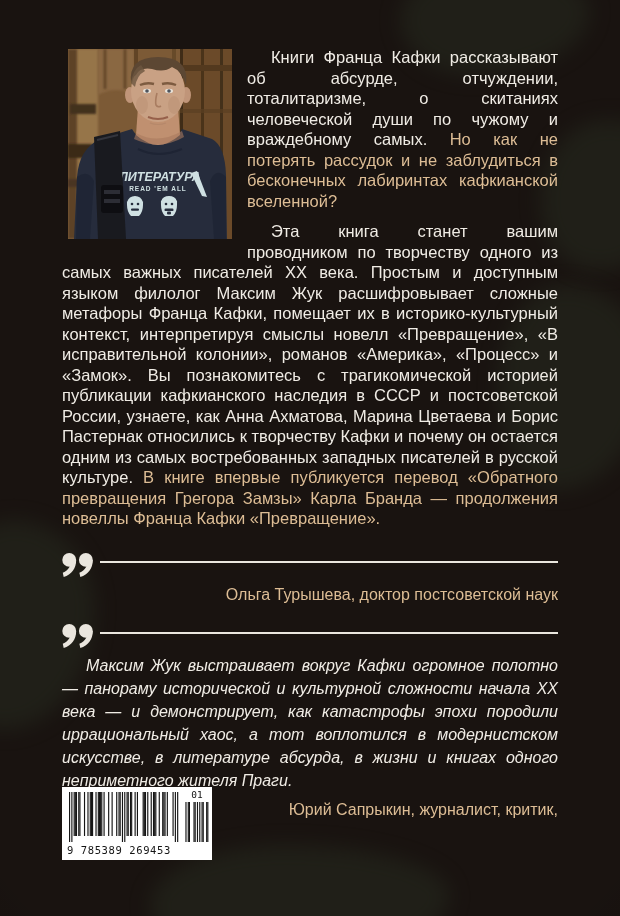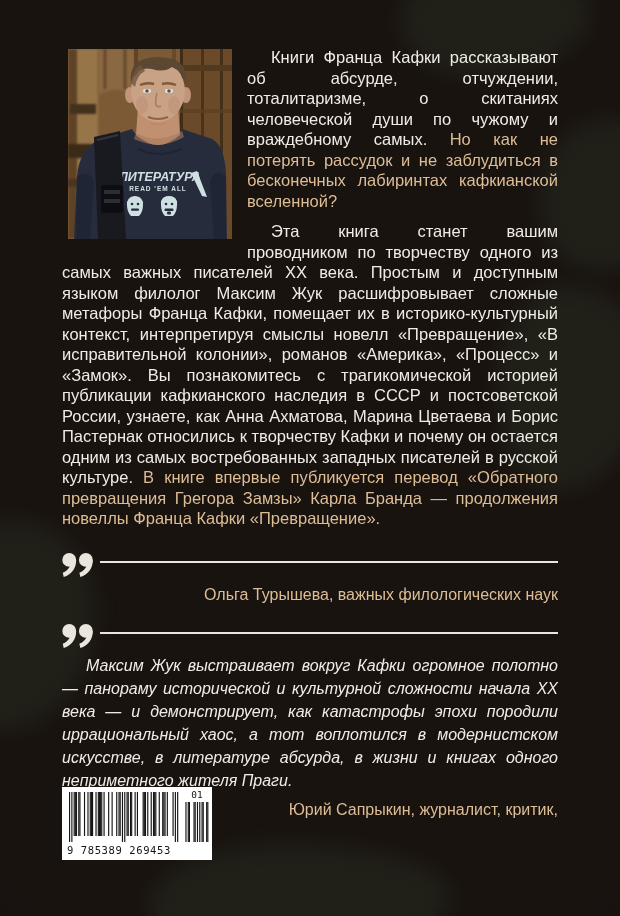--- a/index.html
+++ b/index.html
@@ -181,21 +181,21 @@
           <g fill="#eae6de">
             <circle cx="7.5" cy="7.5" r="7.5"></circle>
             <path d="M15,7.5 C15,17 10,23 1.5,26 L0.5,21.5 C7,18.5 9.5,13.5 9.5,7.5 Z"></path>
             <circle cx="25.5" cy="7.5" r="7.5"></circle>
             <path d="M33,7.5 C33,17 28,23 19.5,26 L18.5,21.5 C25,18.5 27.5,13.5 27.5,7.5 Z"></path>
           </g>
         </svg>
         <div class="qrule"></div>
       </div>
       <div class="attr">
-        <div>Ольга Турышева, важных филологических наук</div>
+        <div>Ольга Турышева, доктор постсоветской наук</div>
       </div>
     </section>
 
     <section class="quote-section second">
       <div class="qhead">
         <svg class="qmark" viewBox="0 0 34 26">
           <g fill="#eae6de">
             <circle cx="7.5" cy="7.5" r="7.5"></circle>
             <path d="M15,7.5 C15,17 10,23 1.5,26 L0.5,21.5 C7,18.5 9.5,13.5 9.5,7.5 Z"></path>
             <circle cx="25.5" cy="7.5" r="7.5"></circle>

